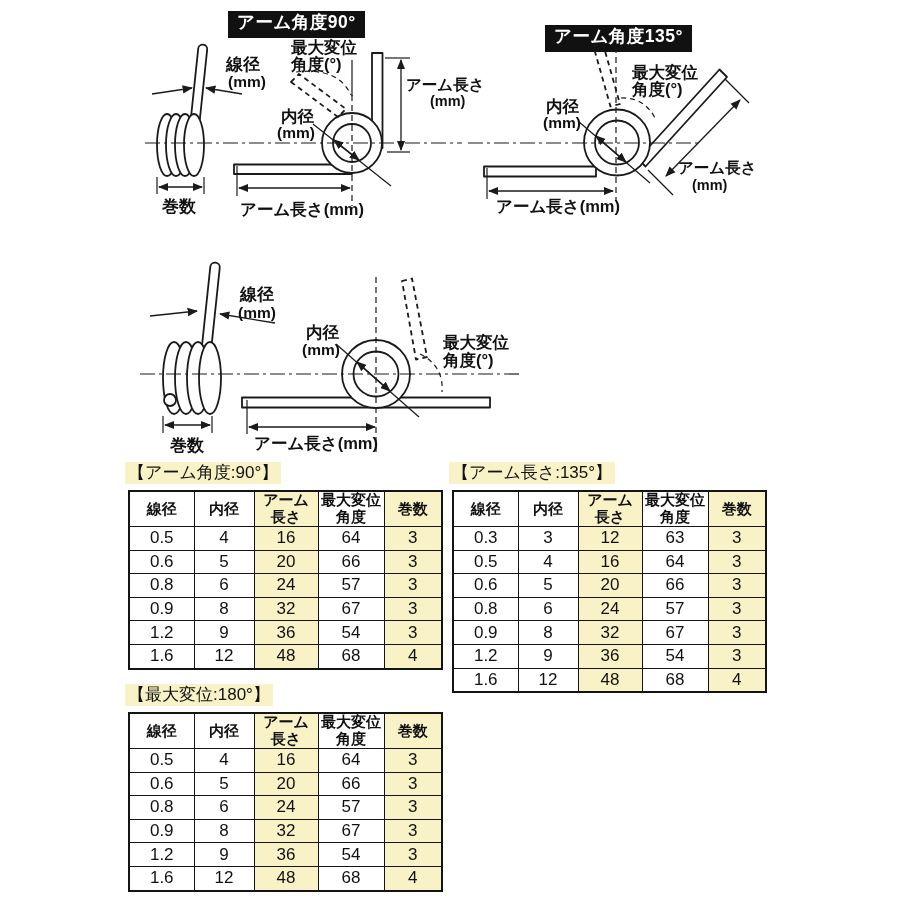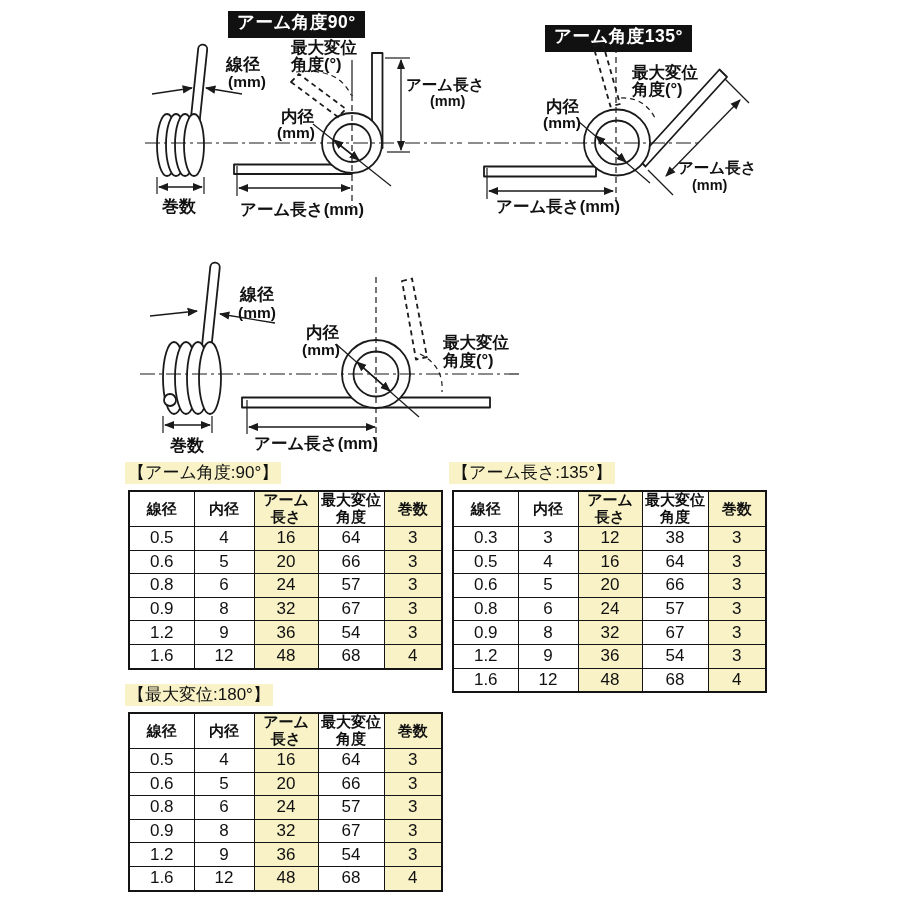--- a/index.html
+++ b/index.html
@@ -243,21 +243,21 @@
           <th>最大変位
 角度</th>
           <th class="hl">巻数</th>
         </tr>
       </thead>
       <tbody>
         <tr>
           <td>0.3</td>
           <td>3</td>
           <td class="hl">12</td>
-          <td>38</td>
+          <td>63</td>
           <td class="hl">3</td>
         </tr>
         <tr>
           <td>0.5</td>
           <td>4</td>
           <td class="hl">16</td>
           <td>64</td>
           <td class="hl">3</td>
         </tr>
         <tr>

